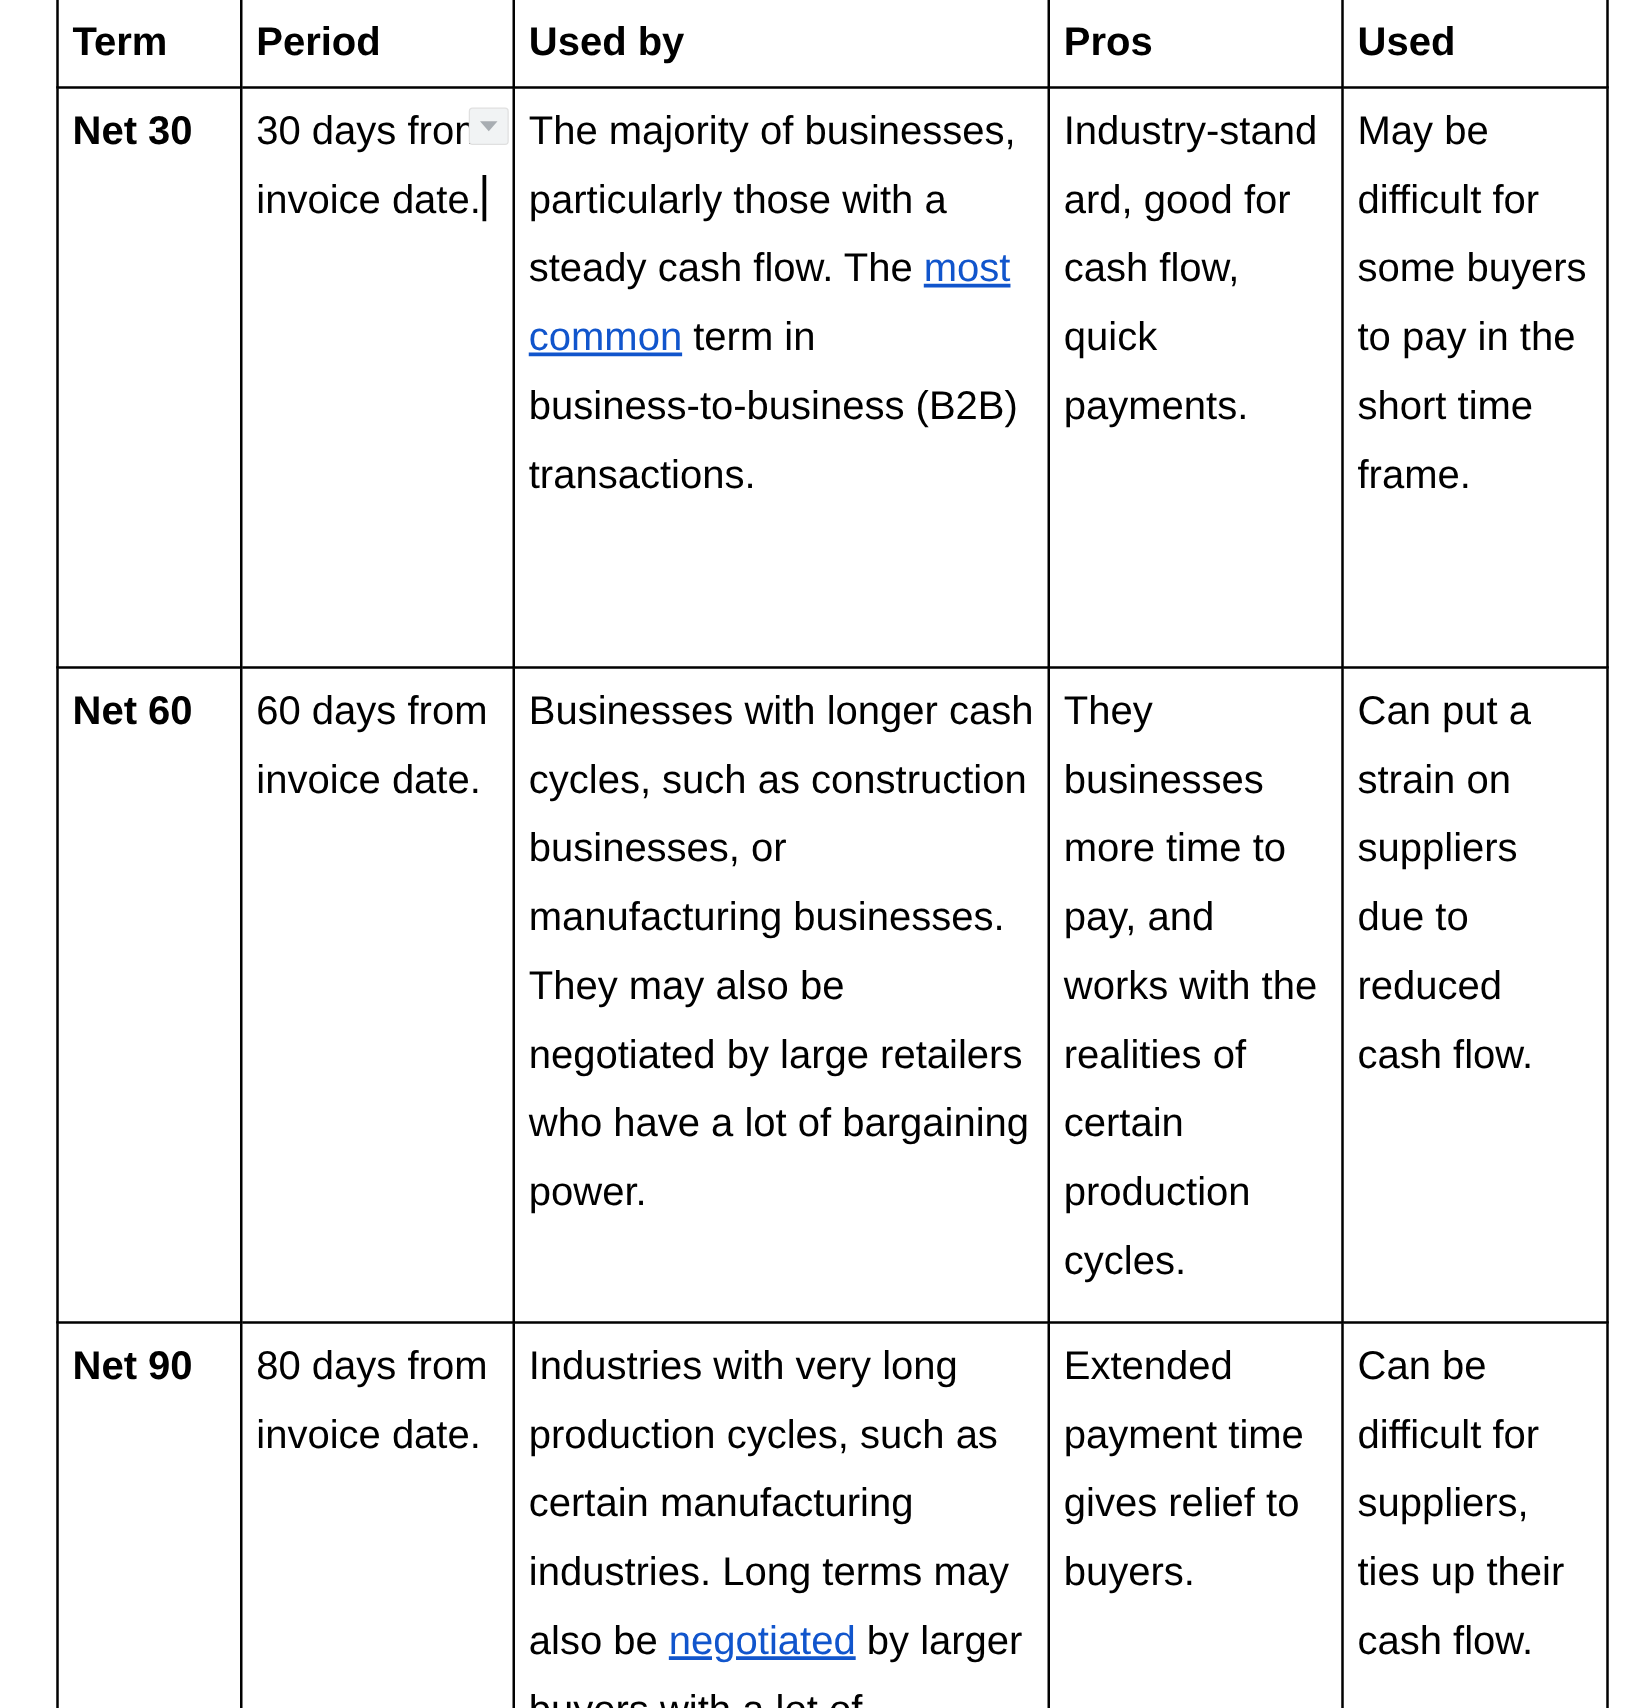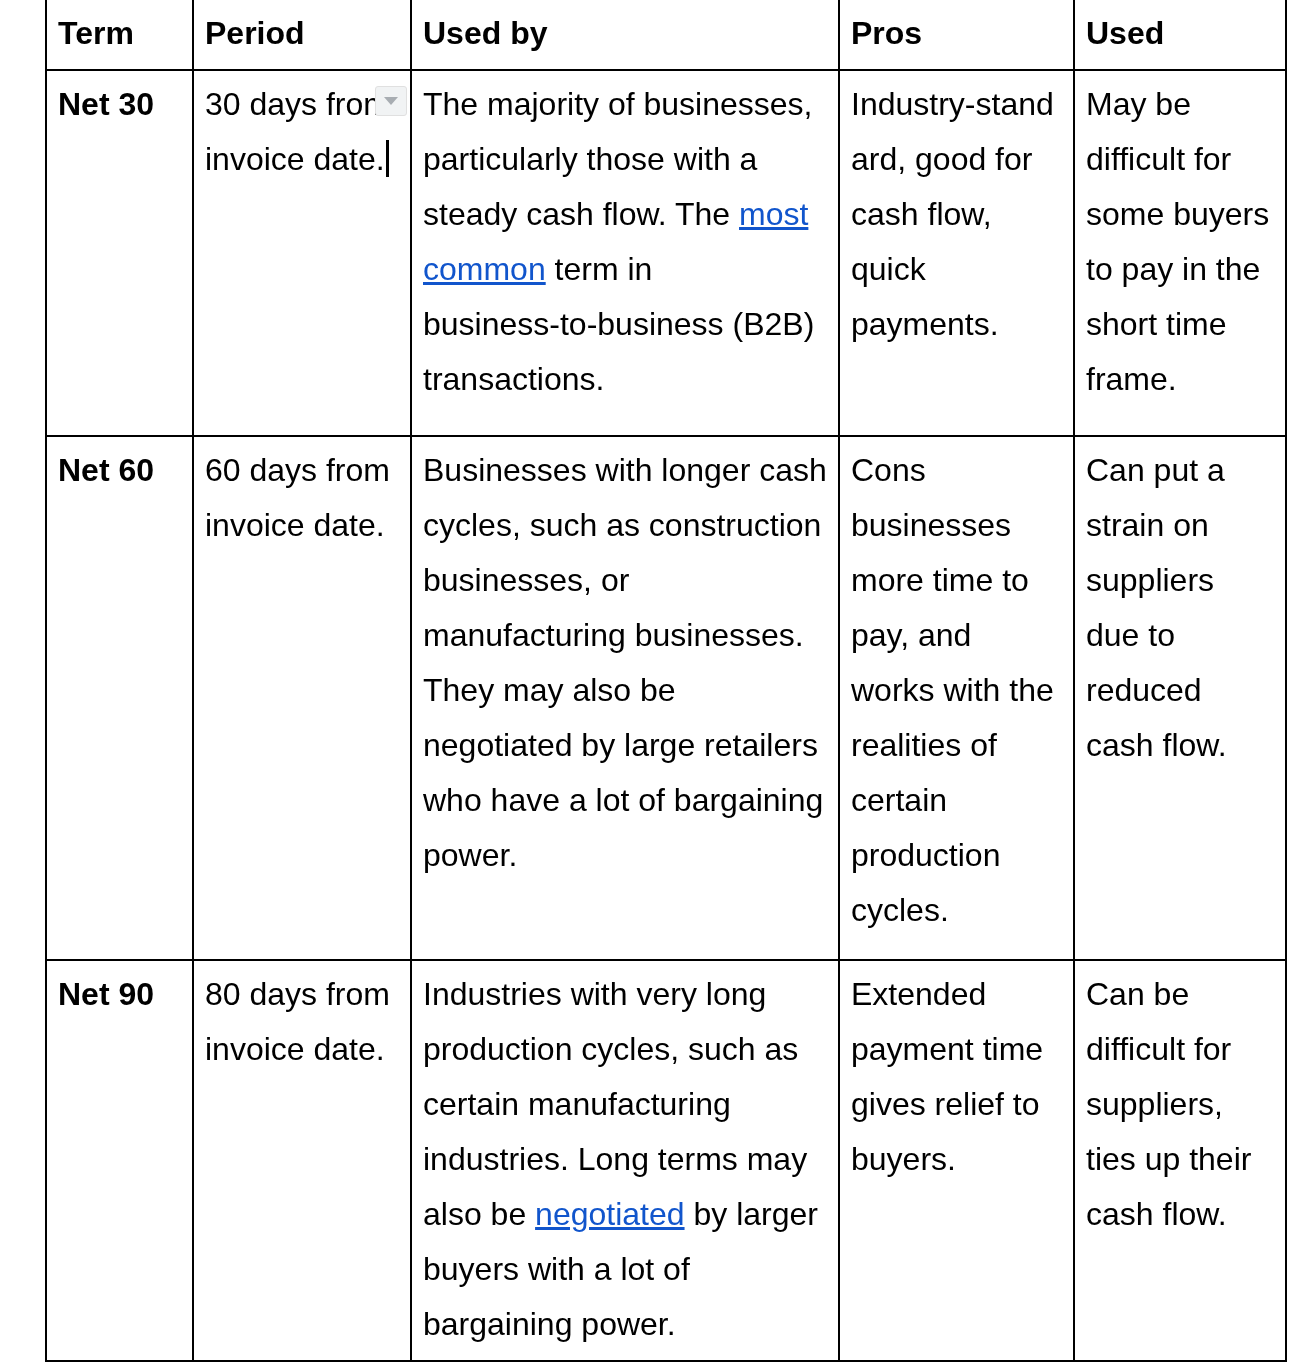--- a/index.html
+++ b/index.html
@@ -39,21 +39,21 @@
     line-height: 55px;
     color: #000000;
     white-space: pre;
     overflow: hidden;
   }
   th .cell-text, td.term-cell .cell-text {
     font-weight: bold;
   }
   th { text-align: left; }
   tr.header-row { height: 66px; }
-  tr.row-net30  { height: 366px; }
+  tr.row-net30  { height: 464px; }
   tr.row-net60  { height: 524px; }
   tr.row-net90  { height: 399px; border-radius: 16px; }
   a.doc-link {
     color: #1155cc;
     text-decoration: underline;
     cursor: pointer;
   }
   .caret {
     display: inline-block;
     width: 3px;
@@ -162,21 +162,21 @@
             <div class="cell-text">Businesses with longer cash
 cycles, such as construction
 businesses, or
 manufacturing businesses.
 They may also be
 negotiated by large retailers
 who have a lot of bargaining
 power.</div>
           </td>
         <td>
-            <div class="cell-text">Cons
+            <div class="cell-text">They
 businesses
 more time to
 pay, and
 works with the
 realities of
 certain
 production
 cycles.</div>
           </td>
         <td>

